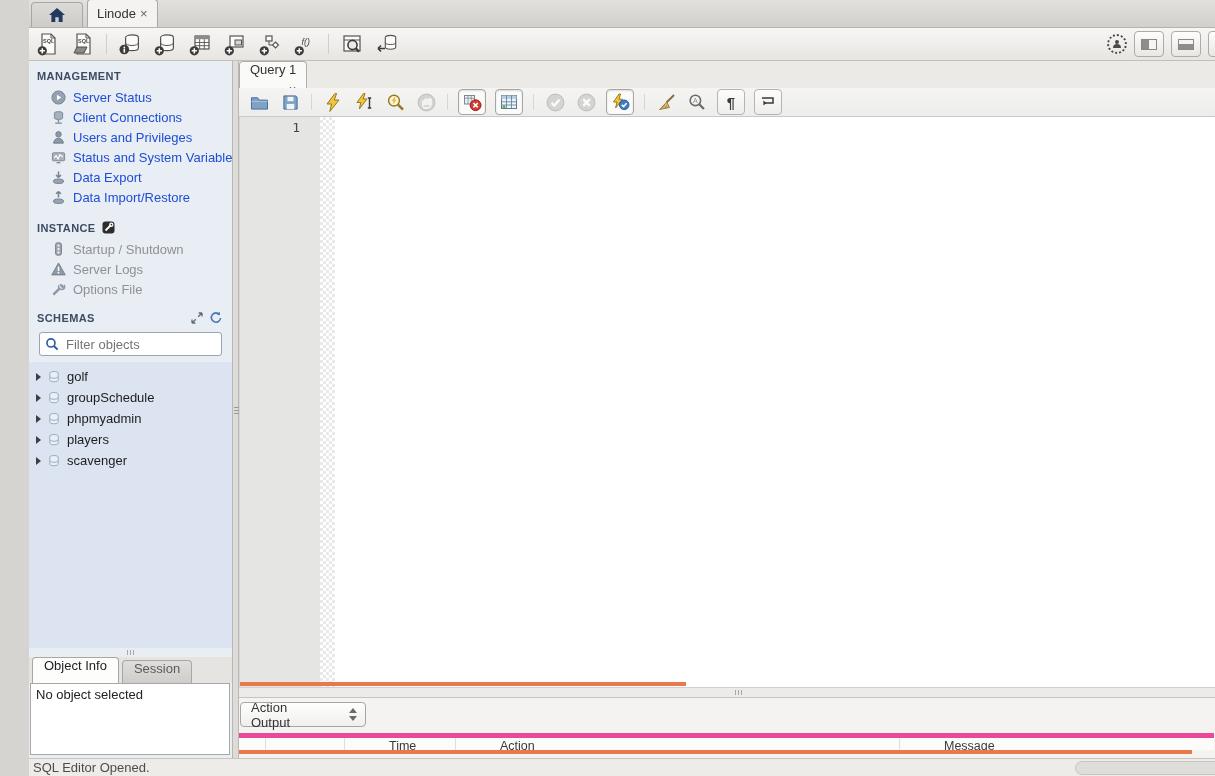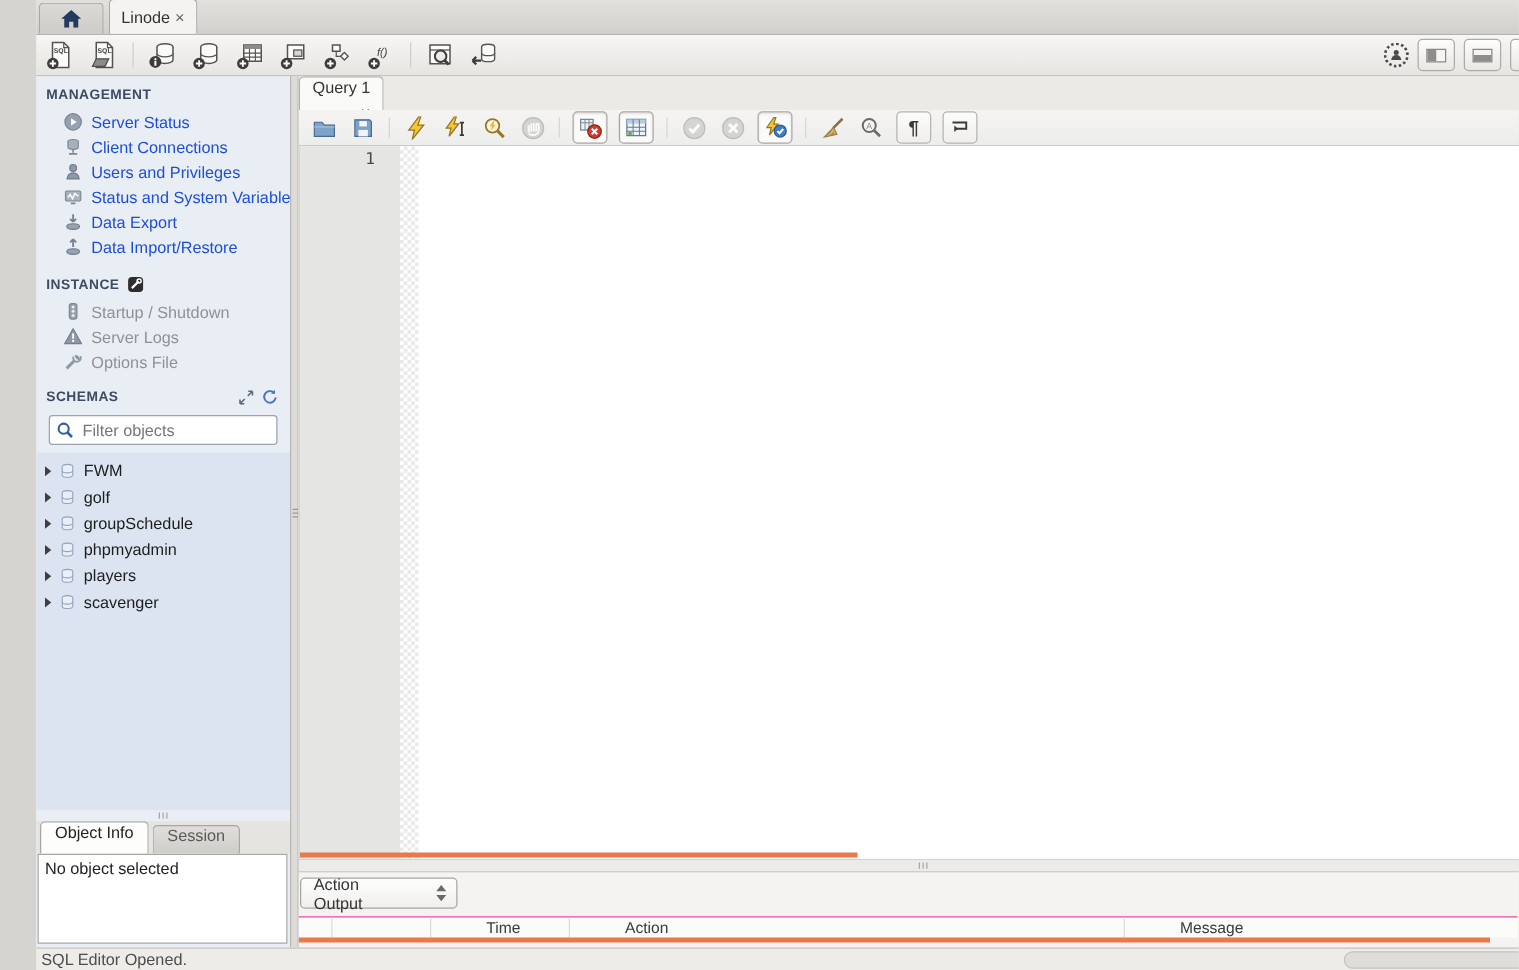--- a/index.html
+++ b/index.html
@@ -72,21 +72,21 @@
   .vscroll{position:absolute;top:0;right:0;bottom:0;width:9px;background:#f7f7f6;border-left:1px solid #e2e2e0;}
   .orange-hscroll{position:absolute;left:0;bottom:1px;width:446px;height:4px;background:#e9784b;}
 
   .hsplit{height:11px;background:#edebe8;border-top:1px solid #d3d1ce;border-bottom:1px solid #c6c4c1;display:flex;align-items:center;justify-content:center;box-sizing:border-box;}
 
   .output{height:60px;background:#f4f3f1;position:relative;}
   .combo{position:absolute;left:1px;top:4px;width:126px;height:25px;border:1px solid #a8a6a3;border-radius:4px;background:linear-gradient(#fefefe,#f0efed);display:flex;align-items:center;font-size:13px;color:#333;padding-left:10px;box-sizing:border-box;gap:28px;}
   .spinner{margin-left:auto;margin-right:8px;display:flex;flex-direction:column;gap:3px;align-items:center;}
   .tri-up{width:0;height:0;border-left:4px solid transparent;border-right:4px solid transparent;border-bottom:5px solid #6a6a6a;}
   .tri-dn{width:0;height:0;border-left:4px solid transparent;border-right:4px solid transparent;border-top:5px solid #6a6a6a;}
-  .grid-head{position:absolute;left:0;right:24px;top:35px;height:17px;background:#fbfbfa;border-top:1px solid #ec4899;display:flex;font-size:12.5px;color:#3a3a3a;box-sizing:border-box;gap:36px;}
+  .grid-head{position:absolute;left:0;right:24px;top:35px;height:17px;background:#fbfbfa;border-top:5px solid #ec4899;display:flex;font-size:12.5px;color:#3a3a3a;box-sizing:border-box;gap:36px;}
   .gh-cell{border-right:1px solid #deddda;padding:1px 0 0 8px;box-sizing:border-box;white-space:nowrap;overflow:hidden;flex:0 0 auto;}
   .orange-hbar{position:absolute;left:0;top:52px;width:953px;height:4px;background:#e9784b;}
   .orange-vbar{position:absolute;right:3px;top:35px;width:4px;height:19px;background:#e9784b;}
 
   
   .statusbar{position:absolute;left:0;right:0;bottom:0;height:18px;background:#eeece9;border-top:1px solid #c6c4c1;font-size:13px;color:#4c4c4c;display:flex;align-items:center;padding-left:4px;box-sizing:border-box;}
   .progress-pill{position:absolute;right:22px;top:2px;width:145px;height:12px;border:1px solid #c6c4c1;border-radius:7px;background:#dfddda;}
   .corner-grip{position:absolute;right:3px;bottom:2px;width:10px;height:10px;background:
     radial-gradient(circle at 8px 8px,#a9a7a4 1px,transparent 1.2px),
     radial-gradient(circle at 8px 4px,#a9a7a4 1px,transparent 1.2px),
@@ -357,75 +357,64 @@
     <div class="schema-list">
       <div class="schema-item">
         <span class="tri"></span>
         <span>
             <svg width="14" height="14" viewBox="0 0 16 16">
               <ellipse cx="8" cy="3.6" rx="4.8" ry="1.9" fill="#e9eff7" stroke="#93a5bd"></ellipse>
               <path d="M3.2 3.6 v8 a4.8 1.9 0 0 0 9.6 0 v-8" fill="#e9eff7" stroke="#93a5bd"></path>
               <path d="M3.2 7.6 a4.8 1.9 0 0 0 9.6 0" fill="none" stroke="#93a5bd"></path>
             </svg>
           </span>
-        <span>FWM</span>
+        <span>golf</span>
       </div>
       <div class="schema-item">
         <span class="tri"></span>
         <span>
             <svg width="14" height="14" viewBox="0 0 16 16">
               <ellipse cx="8" cy="3.6" rx="4.8" ry="1.9" fill="#e9eff7" stroke="#93a5bd"></ellipse>
               <path d="M3.2 3.6 v8 a4.8 1.9 0 0 0 9.6 0 v-8" fill="#e9eff7" stroke="#93a5bd"></path>
               <path d="M3.2 7.6 a4.8 1.9 0 0 0 9.6 0" fill="none" stroke="#93a5bd"></path>
             </svg>
           </span>
-        <span>golf</span>
+        <span>groupSchedule</span>
       </div>
       <div class="schema-item">
         <span class="tri"></span>
         <span>
             <svg width="14" height="14" viewBox="0 0 16 16">
               <ellipse cx="8" cy="3.6" rx="4.8" ry="1.9" fill="#e9eff7" stroke="#93a5bd"></ellipse>
               <path d="M3.2 3.6 v8 a4.8 1.9 0 0 0 9.6 0 v-8" fill="#e9eff7" stroke="#93a5bd"></path>
               <path d="M3.2 7.6 a4.8 1.9 0 0 0 9.6 0" fill="none" stroke="#93a5bd"></path>
             </svg>
           </span>
-        <span>groupSchedule</span>
+        <span>phpmyadmin</span>
       </div>
       <div class="schema-item">
         <span class="tri"></span>
         <span>
             <svg width="14" height="14" viewBox="0 0 16 16">
               <ellipse cx="8" cy="3.6" rx="4.8" ry="1.9" fill="#e9eff7" stroke="#93a5bd"></ellipse>
               <path d="M3.2 3.6 v8 a4.8 1.9 0 0 0 9.6 0 v-8" fill="#e9eff7" stroke="#93a5bd"></path>
               <path d="M3.2 7.6 a4.8 1.9 0 0 0 9.6 0" fill="none" stroke="#93a5bd"></path>
             </svg>
           </span>
-        <span>phpmyadmin</span>
+        <span>players</span>
       </div>
       <div class="schema-item">
         <span class="tri"></span>
         <span>
             <svg width="14" height="14" viewBox="0 0 16 16">
               <ellipse cx="8" cy="3.6" rx="4.8" ry="1.9" fill="#e9eff7" stroke="#93a5bd"></ellipse>
               <path d="M3.2 3.6 v8 a4.8 1.9 0 0 0 9.6 0 v-8" fill="#e9eff7" stroke="#93a5bd"></path>
               <path d="M3.2 7.6 a4.8 1.9 0 0 0 9.6 0" fill="none" stroke="#93a5bd"></path>
             </svg>
           </span>
-        <span>players</span>
-      </div>
-      <div class="schema-item">
-        <span class="tri"></span>
-        <span>
-            <svg width="14" height="14" viewBox="0 0 16 16">
-              <ellipse cx="8" cy="3.6" rx="4.8" ry="1.9" fill="#e9eff7" stroke="#93a5bd"></ellipse>
-              <path d="M3.2 3.6 v8 a4.8 1.9 0 0 0 9.6 0 v-8" fill="#e9eff7" stroke="#93a5bd"></path>
-              <path d="M3.2 7.6 a4.8 1.9 0 0 0 9.6 0" fill="none" stroke="#93a5bd"></path>
-            </svg>
-          </span>
         <span>scavenger</span>
       </div>
     </div>
 
     <div class="side-grip">
       <span class="dots-v">
           <b></b>
           <b></b>
           <b></b>
         </span>

